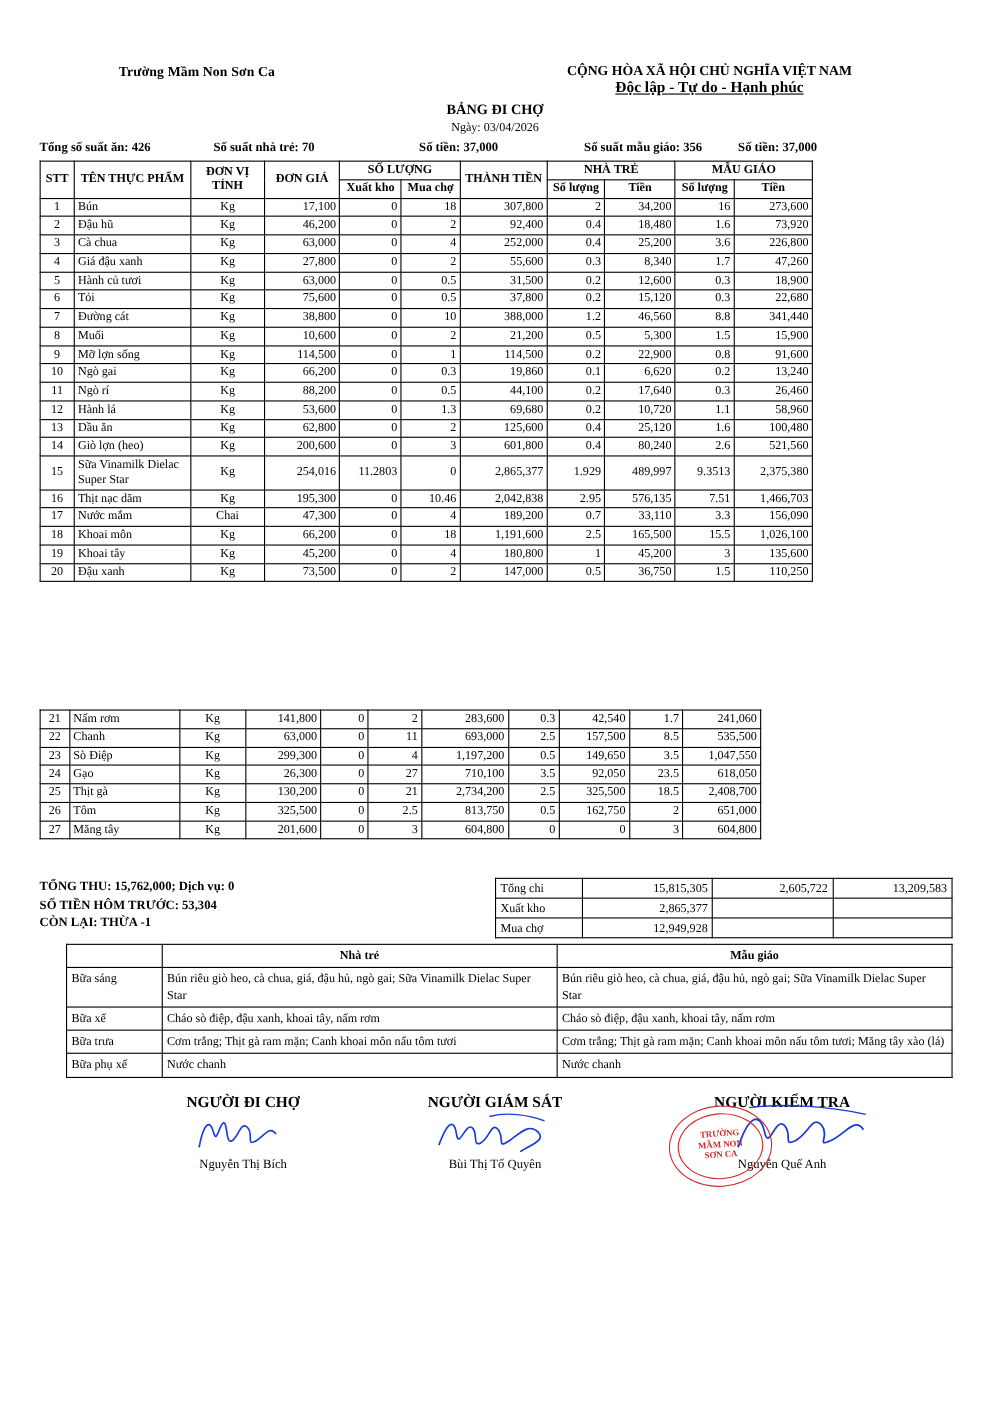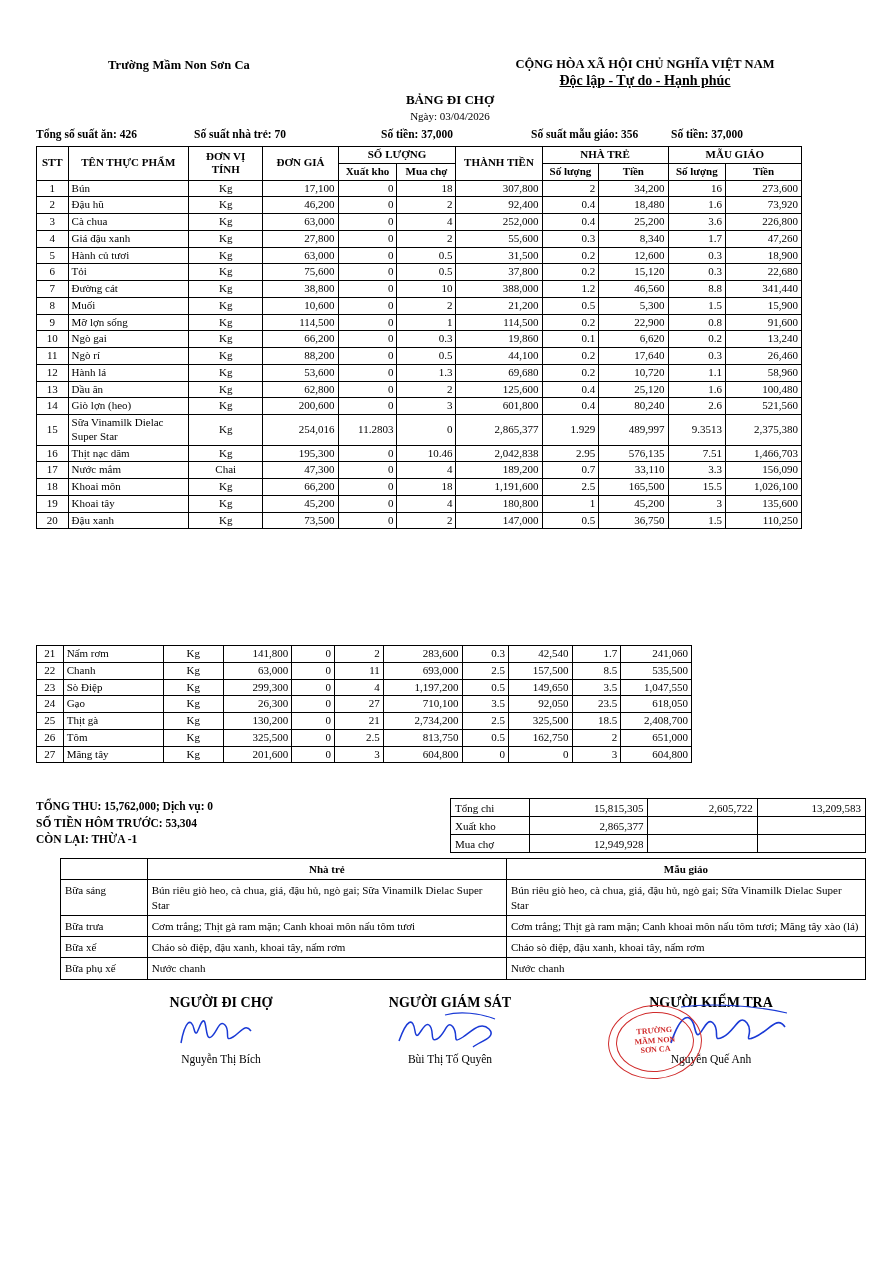--- a/index.html
+++ b/index.html
@@ -80,21 +80,21 @@
   .summary-row span.s1 { position: absolute; left: 0; }
   .summary-row span.s2 { position: absolute; left: 158px; }
   .summary-row span.s3 { position: absolute; left: 345px; }
   .summary-row span.s4 { position: absolute; left: 495px; }
   .summary-row span.s5 { position: absolute; left: 635px; }
 
   table.main {
     position: absolute;
     left: 36px;
     top: 146px;
-    width: 766px;
+    width: 703px;
     border-collapse: collapse;
     font-size: 11px;
   }
   table.main th, table.main td {
     border: 1px solid #000;
     padding: 1px 3px;
     line-height: 1.25;
   }
   table.main th {
     text-align: center;
@@ -658,28 +658,28 @@
         <th class="m-col">Mẫu giáo</th>
       </tr>
     </thead>
     <tbody id="tbody-menu">
         <tr>
           <td class="m-lbl">Bữa sáng</td>
           <td class="m-col">Bún riêu giò heo, cà chua, giá, đậu hủ, ngò gai; Sữa Vinamilk Dielac Super Star</td>
           <td class="m-col">Bún riêu giò heo, cà chua, giá, đậu hủ, ngò gai; Sữa Vinamilk Dielac Super Star</td>
         </tr>
         <tr>
+          <td class="m-lbl">Bữa xế</td>
+          <td class="m-col">Cháo sò điệp, đậu xanh, khoai tây, nấm rơm</td>
+          <td class="m-col">Cháo sò điệp, đậu xanh, khoai tây, nấm rơm</td>
+        </tr>
+        <tr>
           <td class="m-lbl">Bữa trưa</td>
           <td class="m-col">Cơm trắng; Thịt gà ram mặn; Canh khoai môn nấu tôm tươi</td>
           <td class="m-col">Cơm trắng; Thịt gà ram mặn; Canh khoai môn nấu tôm tươi; Măng tây xào (lá)</td>
-        </tr>
-        <tr>
-          <td class="m-lbl">Bữa xế</td>
-          <td class="m-col">Cháo sò điệp, đậu xanh, khoai tây, nấm rơm</td>
-          <td class="m-col">Cháo sò điệp, đậu xanh, khoai tây, nấm rơm</td>
         </tr>
         <tr>
           <td class="m-lbl">Bữa phụ xế</td>
           <td class="m-col">Nước chanh</td>
           <td class="m-col">Nước chanh</td>
         </tr>
       </tbody>
   </table>
 
   <div class="signs">

